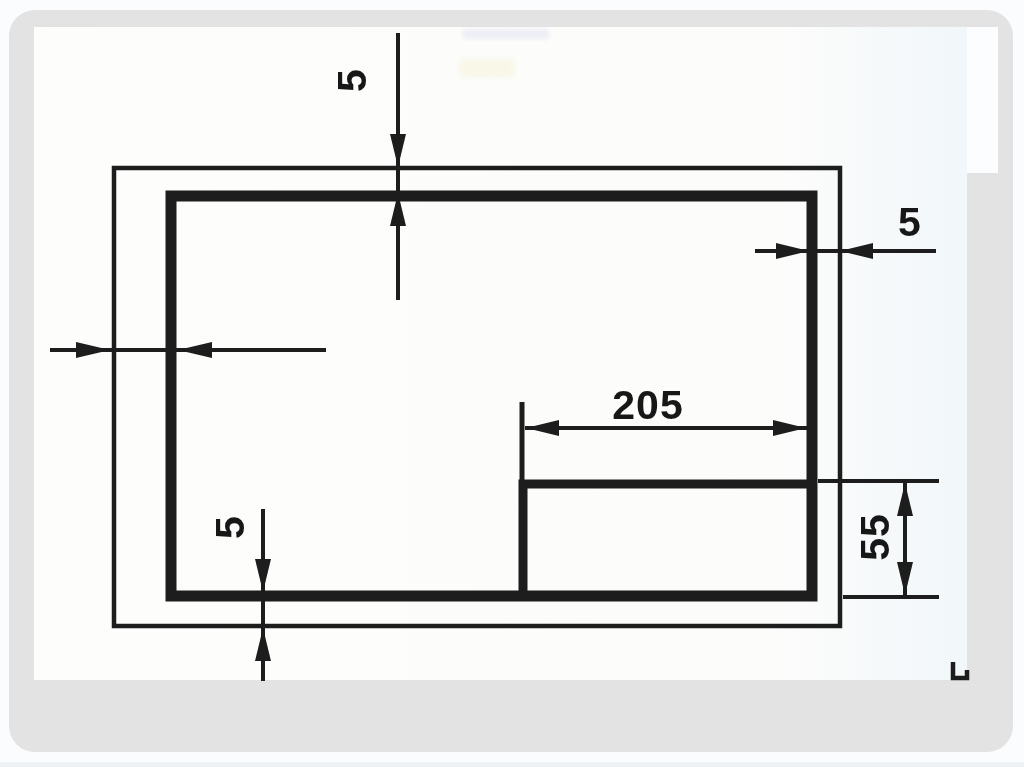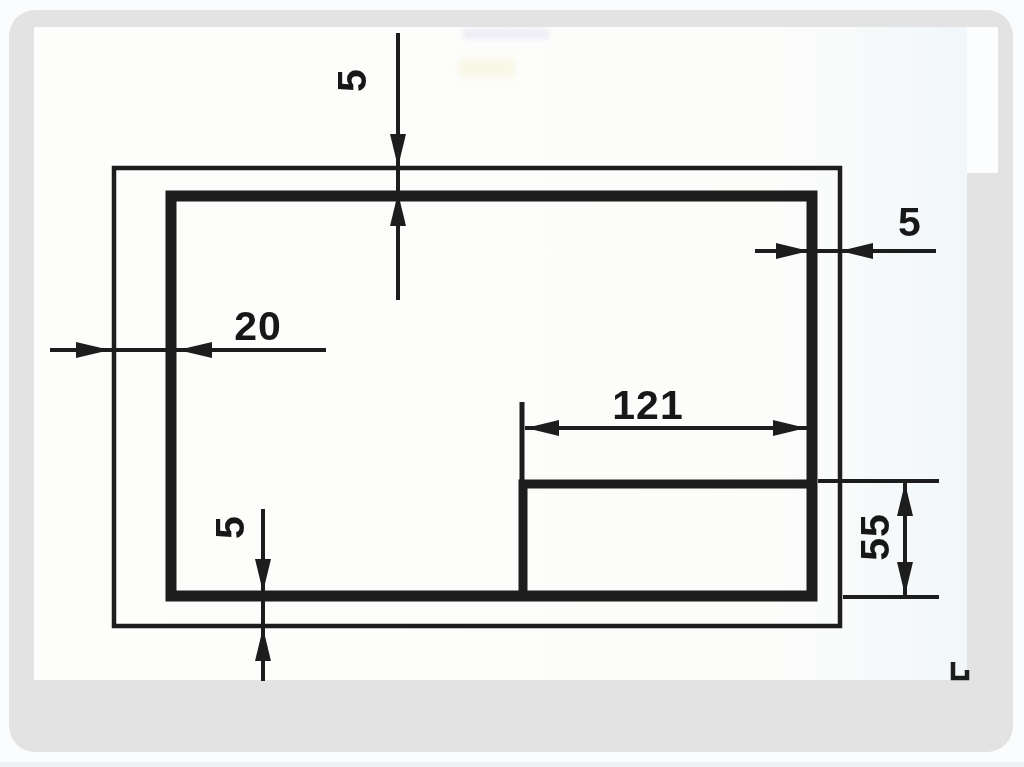--- a/index.html
+++ b/index.html
@@ -105,20 +105,19 @@
       </g>
 
       <path d="M953,662 L953,678 L967,678 L967,670" stroke-width="4.5"></path>
     </g>
   </svg>
 
   <div class="dim-label rot" style="left:322px;top:58px;width:60px;height:44px;">5</div>
 
   <div class="dim-label" style="left:880px;top:200px;width:60px;height:44px;">5</div>
 
-  <div class="dim-label" style="left:213px;top:304px;width:90px;height:44px;">20</div>
 
-  <div class="dim-label" style="left:593px;top:383px;width:110px;height:44px;">121</div>
+  <div class="dim-label" style="left:593px;top:383px;width:110px;height:44px;">205</div>
 
   <div class="dim-label rot" style="left:830px;top:515px;width:90px;height:44px;">55</div>
 
   <div class="dim-label rot" style="left:200px;top:505px;width:60px;height:44px;">5</div>
 </div>
 
 </body></html>

